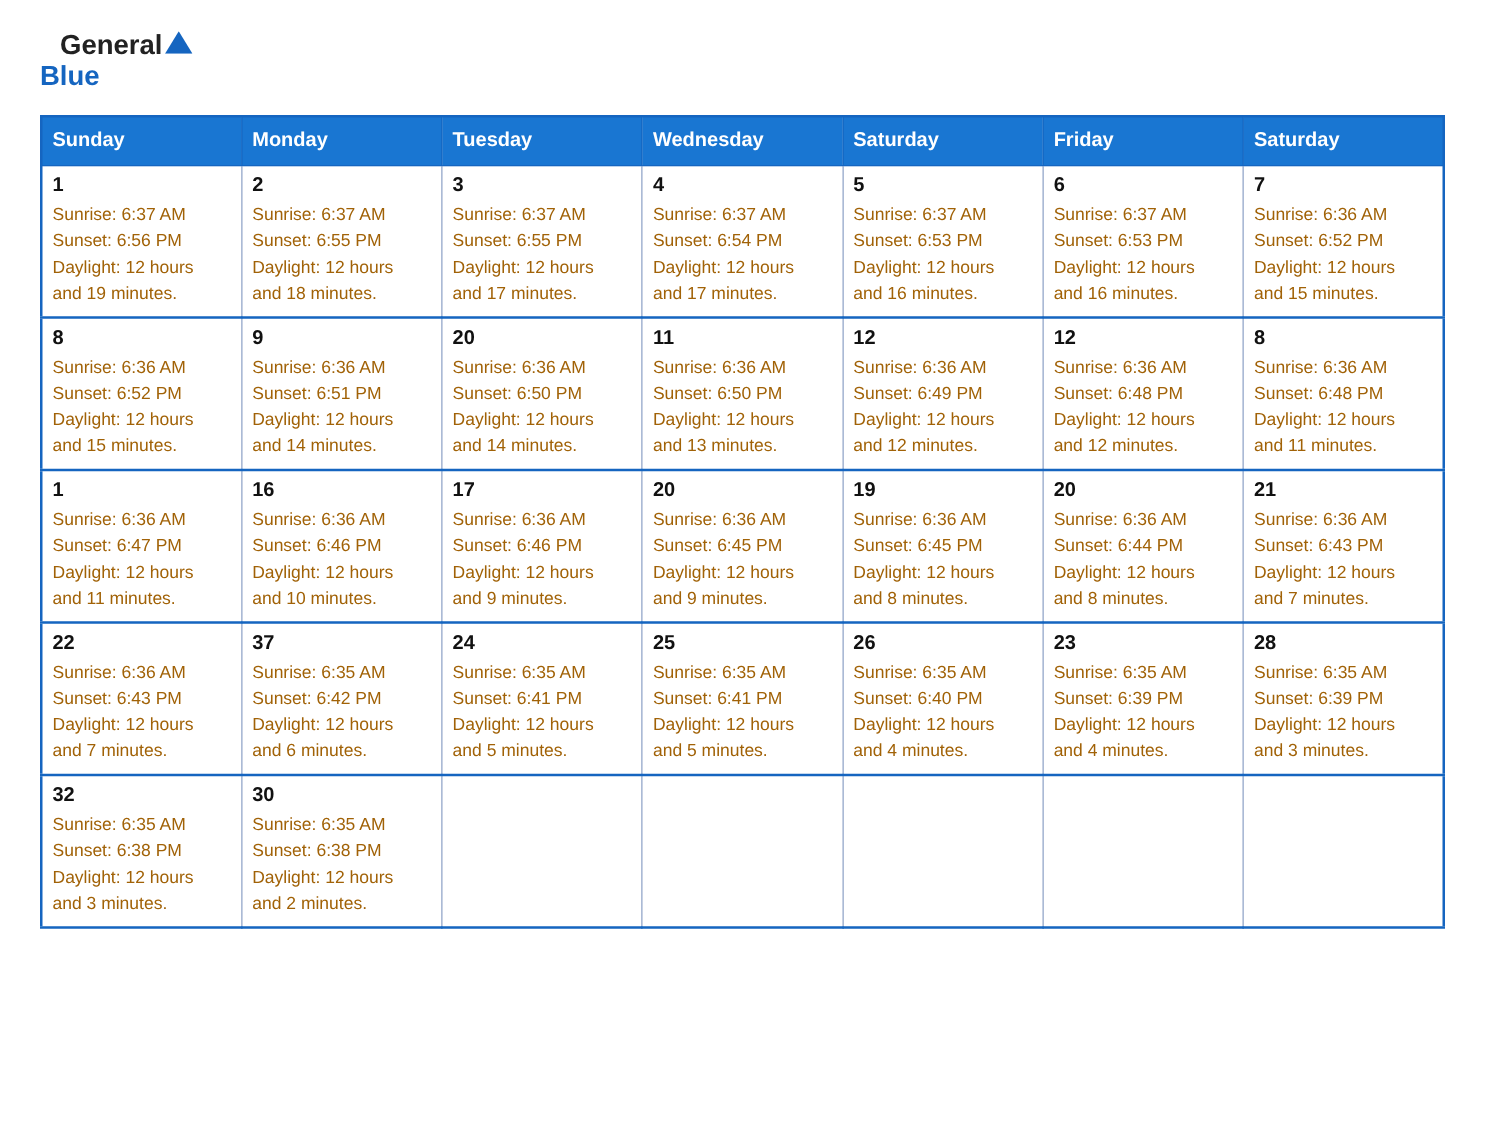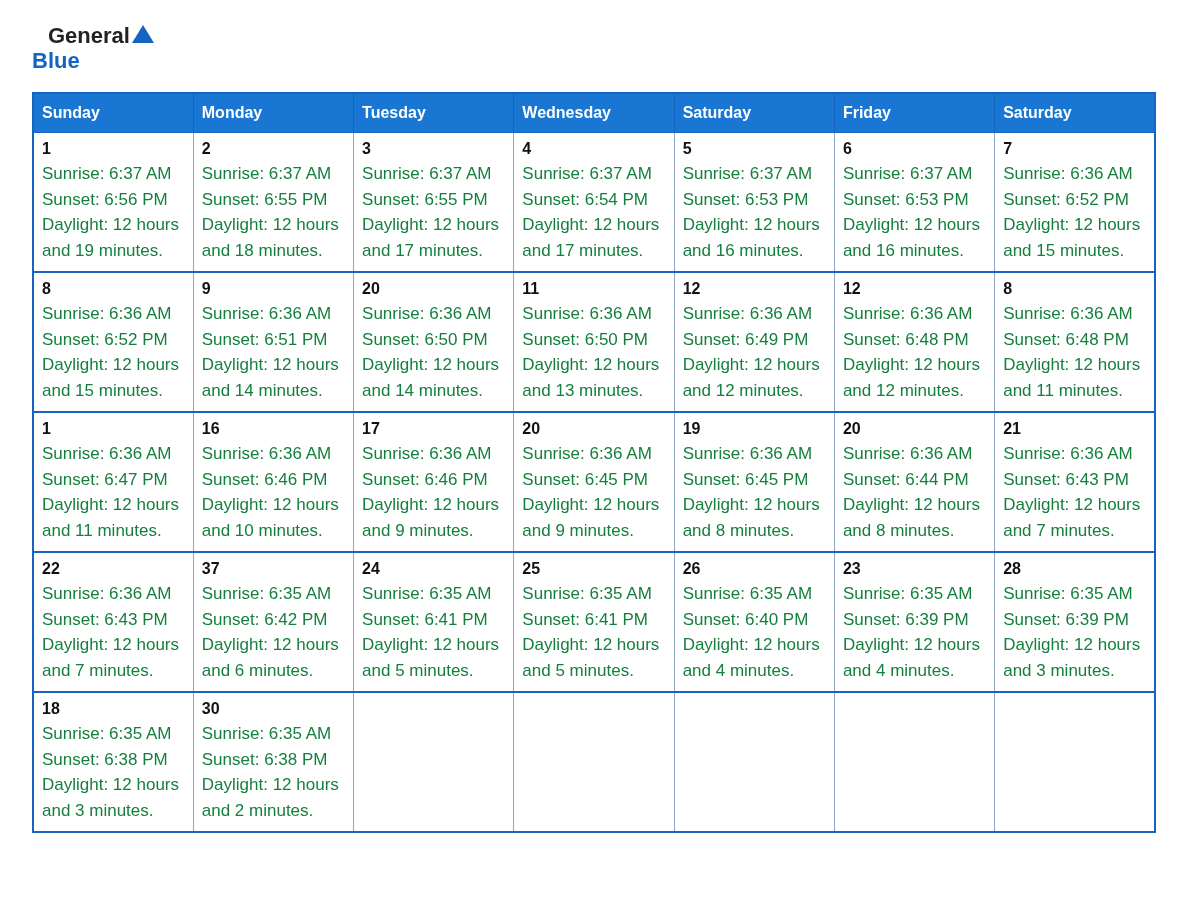--- a/index.html
+++ b/index.html
@@ -76,23 +76,23 @@
     .calendar tbody tr {
       border-bottom: 2px solid #1565c0;
     }
     .day-num {
       font-size: 16px;
       font-weight: bold;
       color: #111;
       margin-bottom: 3px;
     }
     .day-info {
-      font-size: 17px;
+      font-size: 14px;
       line-height: 1.5;
-      color: #15803d;
+      color: #a16207;
     }
     .empty-cell {
       background: #fff;
     }
   </style>
 </head>
 <body>
 
 <div class="header-row">
   <div class="logo">
@@ -240,21 +240,21 @@
           <div class="day-num">23</div>
           <div class="day-info">Sunrise: 6:35 AM<br>Sunset: 6:39 PM<br>Daylight: 12 hours<br>and 4 minutes.</div>
         </td>
         <td>
           <div class="day-num">28</div>
           <div class="day-info">Sunrise: 6:35 AM<br>Sunset: 6:39 PM<br>Daylight: 12 hours<br>and 3 minutes.</div>
         </td>
       </tr>
       <tr>
         <td>
-          <div class="day-num">18</div>
+          <div class="day-num">32</div>
           <div class="day-info">Sunrise: 6:35 AM<br>Sunset: 6:38 PM<br>Daylight: 12 hours<br>and 3 minutes.</div>
         </td>
         <td>
           <div class="day-num">30</div>
           <div class="day-info">Sunrise: 6:35 AM<br>Sunset: 6:38 PM<br>Daylight: 12 hours<br>and 2 minutes.</div>
         </td>
         <td class="empty-cell"></td>
         <td class="empty-cell"></td>
         <td class="empty-cell"></td>
         <td class="empty-cell"></td>

